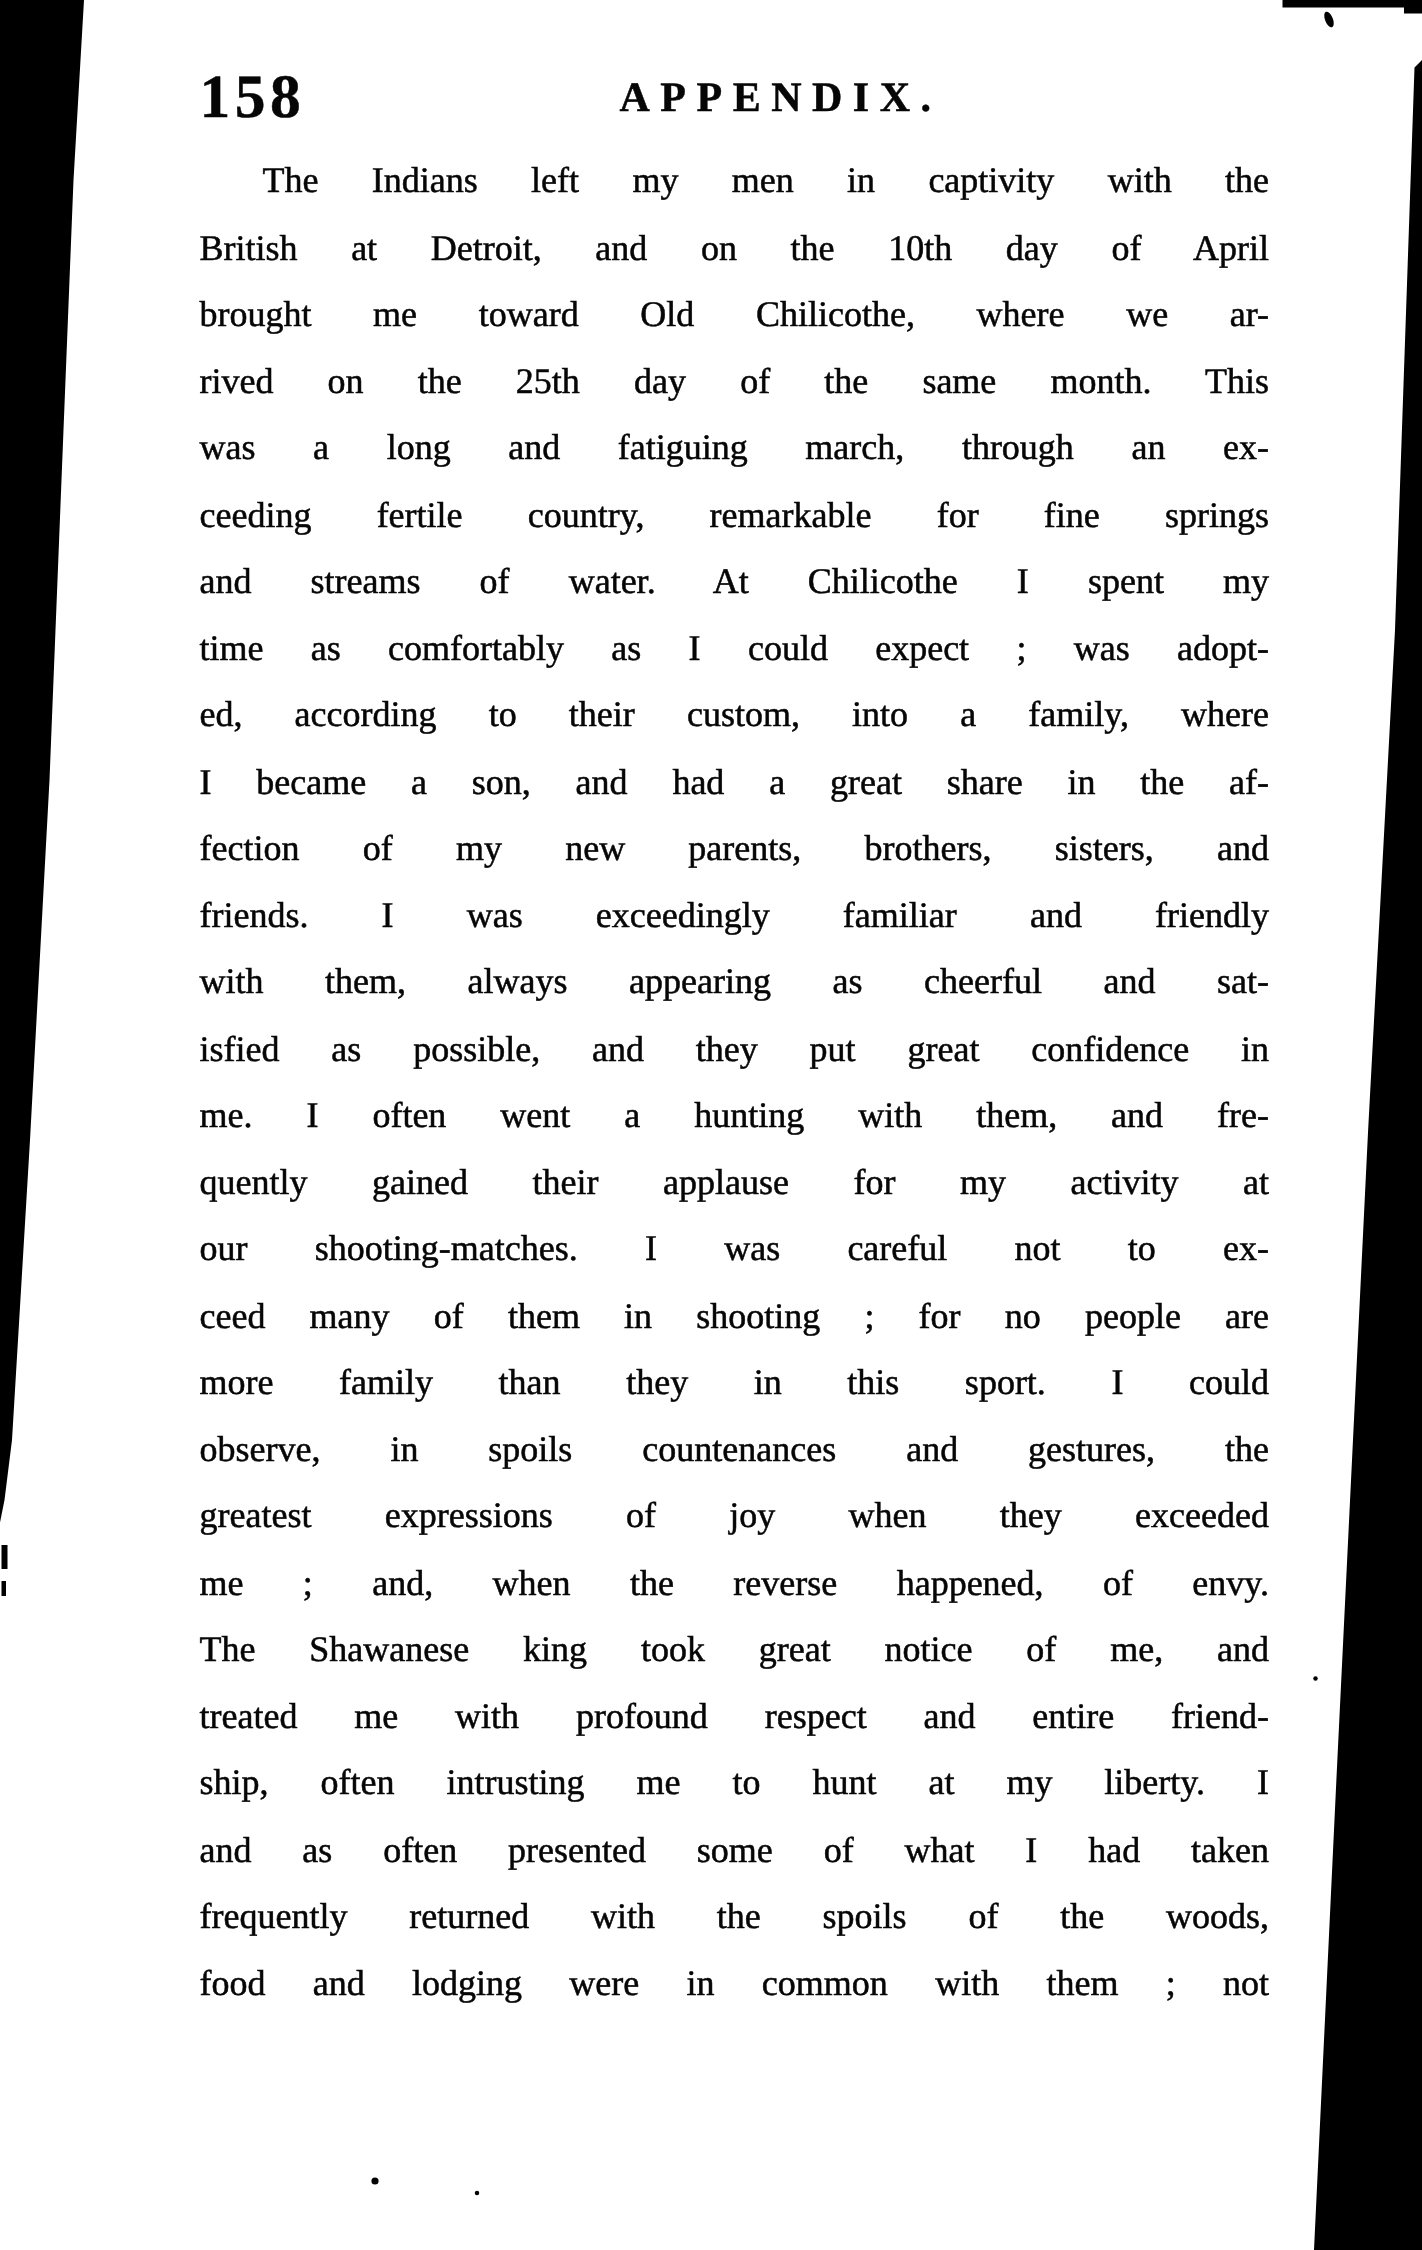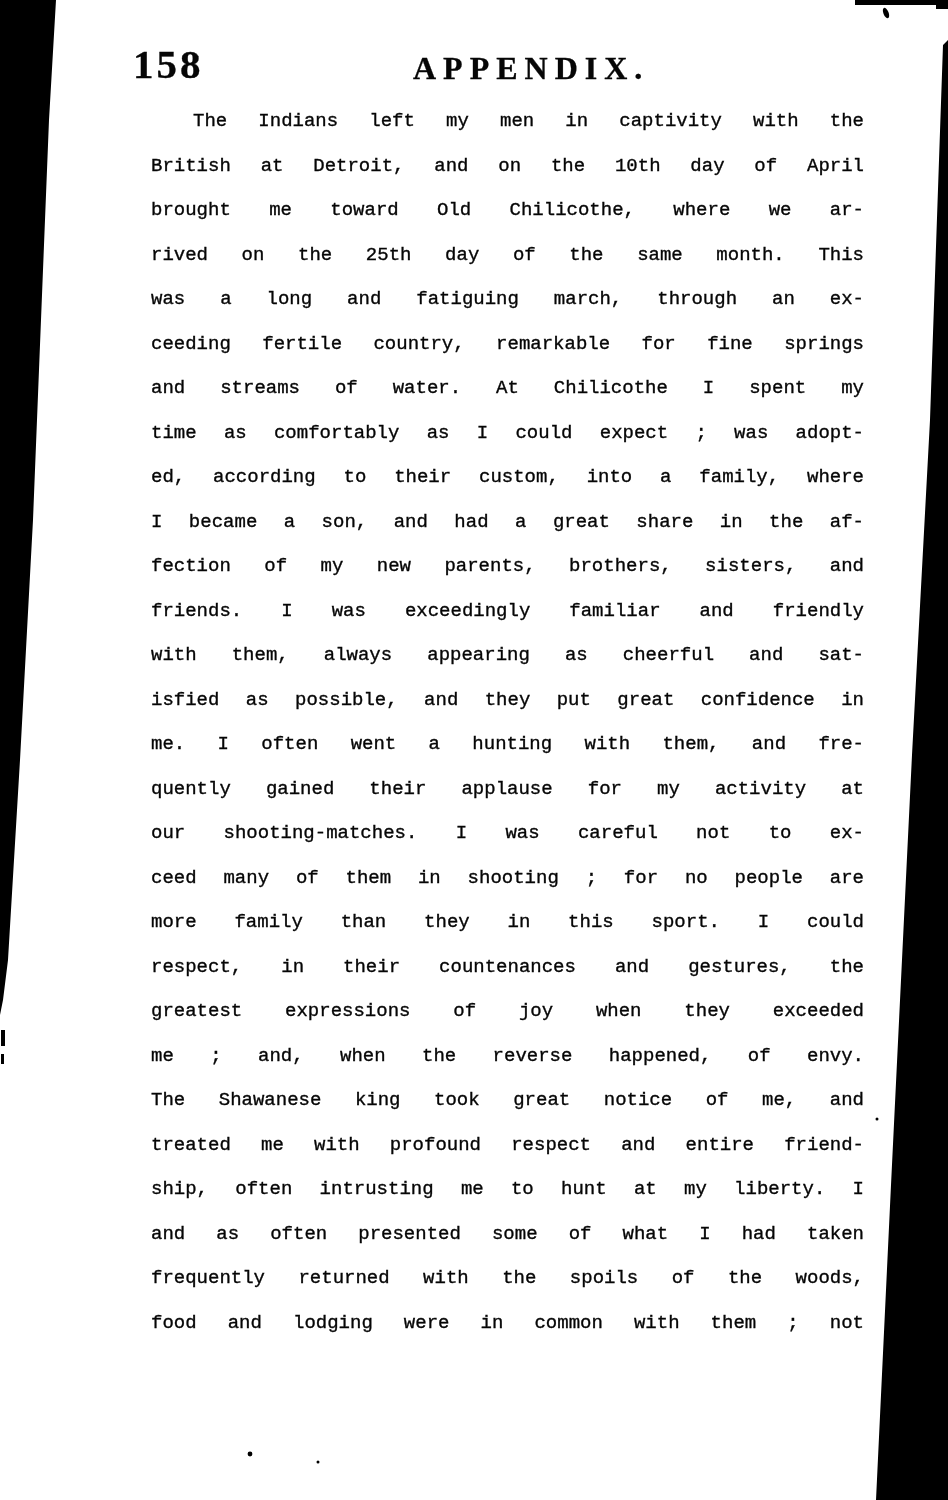--- a/index.html
+++ b/index.html
@@ -24,33 +24,32 @@
     position: absolute;
     left: 133px; top: 40px;
     font-size: 41px;
     font-weight: 700;
     letter-spacing: 3px;
     -webkit-text-stroke: 0.3px currentColor;
   }
   .running-header {
     position: absolute;
     left: 413px; top: 50px;
-    font-size: 32px;
+    font-size: 28px;
     font-weight: 700;
     letter-spacing: 7px;
     -webkit-text-stroke: 0.3px currentColor;
   }
   .body-text {
     position: absolute;
-    left: 151px; top: 99px;
+    left: 133px; top: 99px;
     width: 713px;
-    font-size: 19px;
+    font-size: 24px;
     line-height: 44.5px;
     word-spacing: 2px;
-    font-family: Liberation Mono, monospace;
     -webkit-text-stroke: 0.35px currentColor;
   }
   .body-text .line {
     height: 44.5px;
     text-align: justify;
     text-align-last: justify;
     white-space: normal;
   }
   .body-text .line.first {
     text-indent: 42px;
@@ -78,21 +77,21 @@
       <div class="line">I became a son, and had a great share in the af-</div>
       <div class="line">fection of my new parents, brothers, sisters, and</div>
       <div class="line">friends.  I was exceedingly familiar and friendly</div>
       <div class="line">with them, always appearing as cheerful and sat-</div>
       <div class="line">isfied as possible, and they put great confidence in</div>
       <div class="line">me.  I often went a hunting with them, and fre-</div>
       <div class="line">quently gained their applause for my activity at</div>
       <div class="line">our shooting-matches.  I was careful not to ex-</div>
       <div class="line">ceed many of them in shooting ; for no people are</div>
       <div class="line">more family than they in this sport.  I could</div>
-      <div class="line">respect, in their countenances and gestures, the</div>
+      <div class="line">observe, in spoils countenances and gestures, the</div>
       <div class="line">greatest expressions of joy when they exceeded</div>
       <div class="line">me ; and, when the reverse happened, of envy.</div>
       <div class="line">The Shawanese king took great notice of me, and</div>
       <div class="line">treated me with profound respect and entire friend-</div>
       <div class="line">ship, often intrusting me to hunt at my liberty.  I</div>
       <div class="line">and as often presented some of what I had taken</div>
       <div class="line">frequently returned with the spoils of the woods,</div>
       <div class="line">food and lodging were in common with them ; not</div>
     </div>
 

